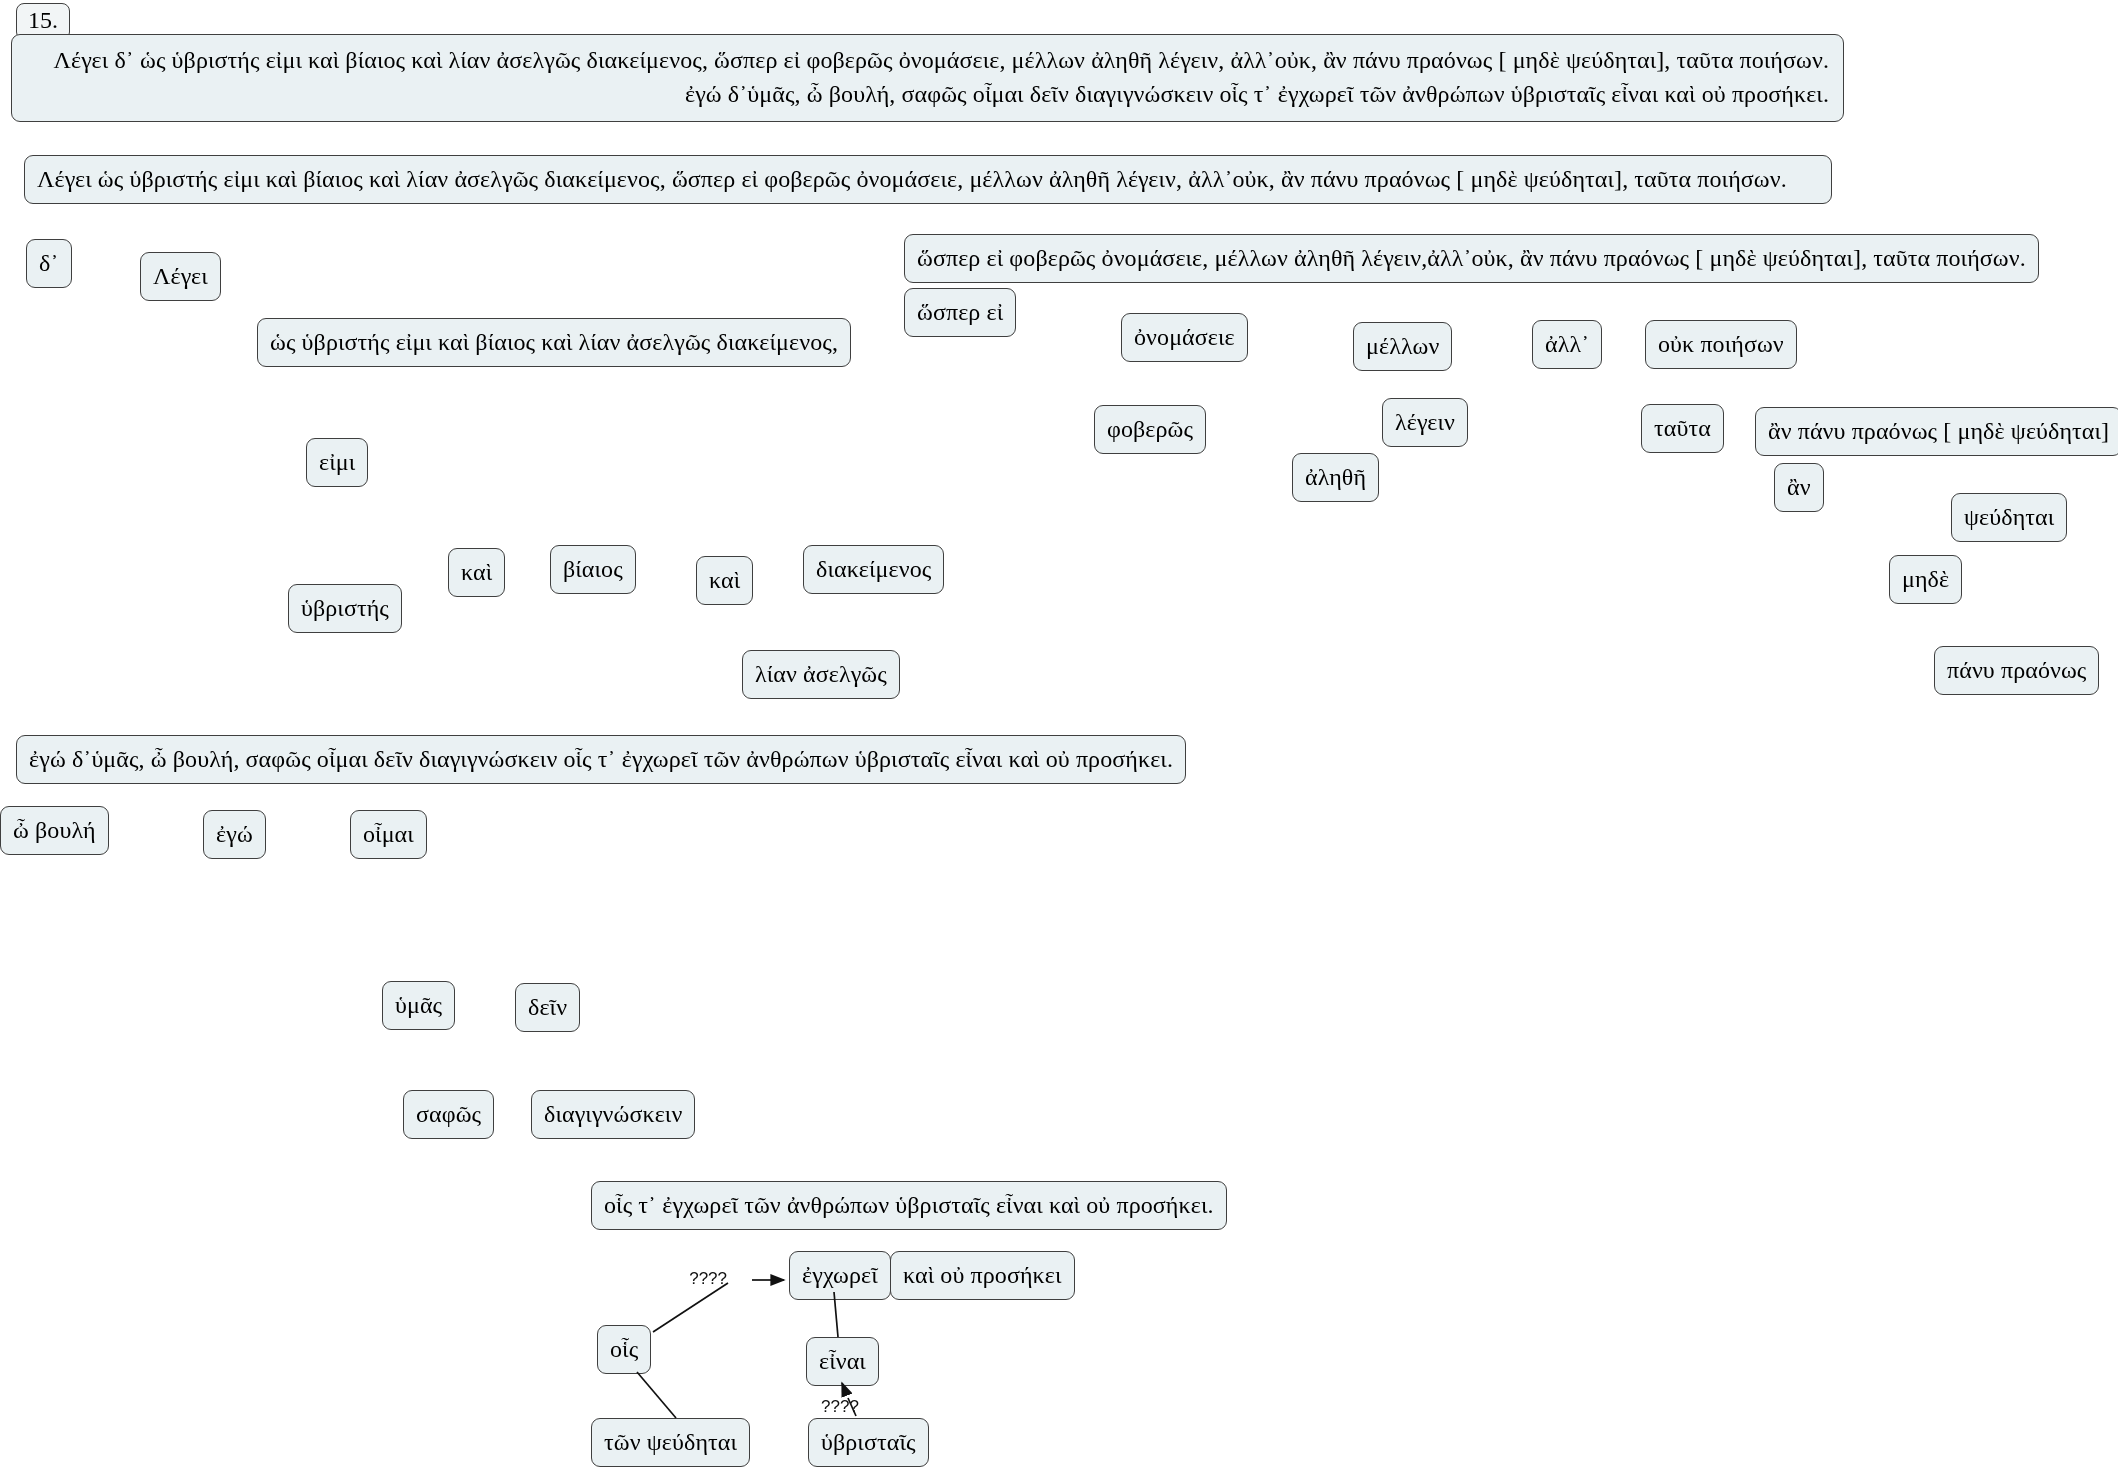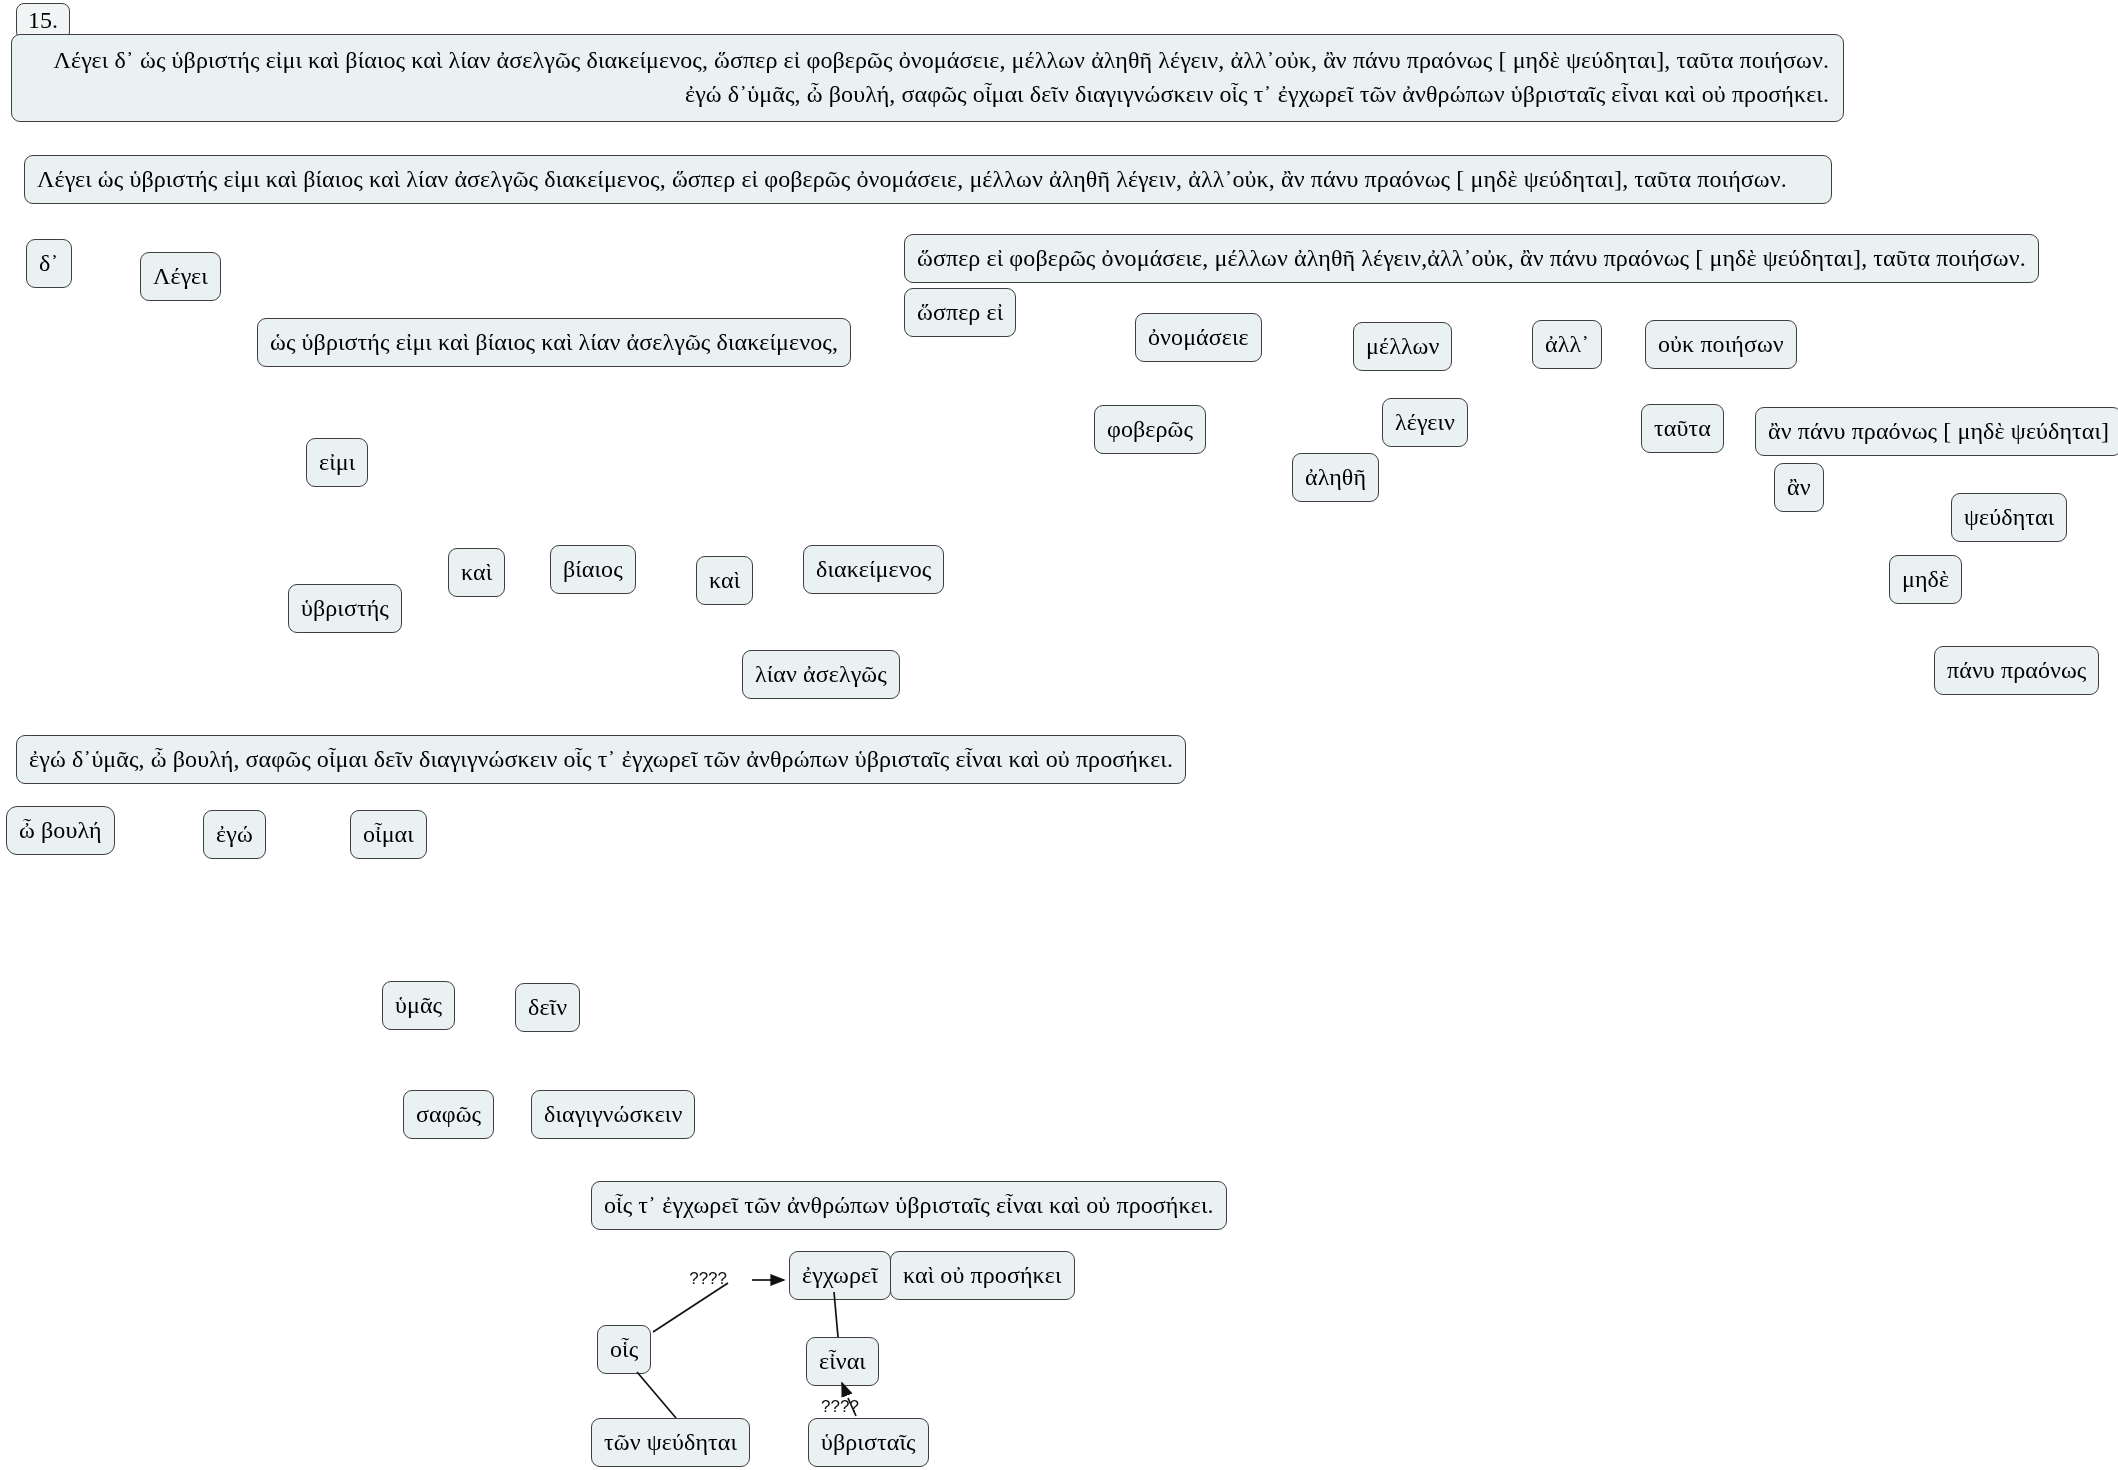--- a/index.html
+++ b/index.html
@@ -85,21 +85,21 @@
 
   <div class="node" style="left:26px; top:239px;">δ᾽</div>
   <div class="node" style="left:140px; top:252px;">Λέγει</div>
 
   <div class="node" style="left:904px; top:234px;">ὥσπερ εἰ φοβερῶς ὀνομάσειε, μέλλων ἀληθῆ λέγειν,ἀλλ᾽οὐκ, ἂν πάνυ πραόνως [ μηδὲ ψεύδηται], ταῦτα ποιήσων.</div>
 
   <div class="node" style="left:257px; top:318px;">ὡς ὑβριστής εἰμι καὶ βίαιος καὶ λίαν ἀσελγῶς διακείμενος,</div>
 
   <div class="node" style="left:904px; top:288px;">ὥσπερ εἰ</div>
 
-  <div class="node" style="left:1121px; top:313px;margin-left:14px;">ὀνομάσειε</div>
+  <div class="node" style="left:1121px; top:313px;">ὀνομάσειε</div>
 
   <div class="node" style="left:1353px; top:322px;">μέλλων</div>
 
   <div class="node" style="left:1532px; top:320px;">ἀλλ᾽</div>
 
   <div class="node" style="left:1645px; top:320px;">οὐκ ποιήσων</div>
 
   <div class="node" style="left:1094px; top:405px;">φοβερῶς</div>
 
   <div class="node" style="left:1382px; top:398px;">λέγειν</div>
@@ -127,21 +127,21 @@
   <div class="node" style="left:803px; top:545px;">διακείμενος</div>
 
   <div class="node" style="left:1889px; top:555px;">μηδὲ</div>
 
   <div class="node" style="left:742px; top:650px;">λίαν ἀσελγῶς</div>
 
   <div class="node" style="left:1934px; top:646px;">πάνυ πραόνως</div>
 
   <div class="node" style="left:16px; top:735px;">ἐγώ δ᾽ὑμᾶς, ὦ βουλή, σαφῶς οἶμαι δεῖν διαγιγνώσκειν οἷς τ᾽ ἐγχωρεῖ τῶν ἀνθρώπων ὑβρισταῖς εἶναι καὶ οὐ προσήκει.</div>
 
-  <div class="node" style="left:6px; top:806px;border-radius:11px;">ὦ βουλή</div>
+  <div class="node" style="left:0; top:806px;">ὦ βουλή</div>
 
   <div class="node" style="left:203px; top:810px;">ἐγώ</div>
 
   <div class="node" style="left:350px; top:810px;">οἶμαι</div>
 
 
   <div class="node" style="left:382px; top:981px;">ὑμᾶς</div>
 
   <div class="node" style="left:515px; top:983px;">δεῖν</div>
 

